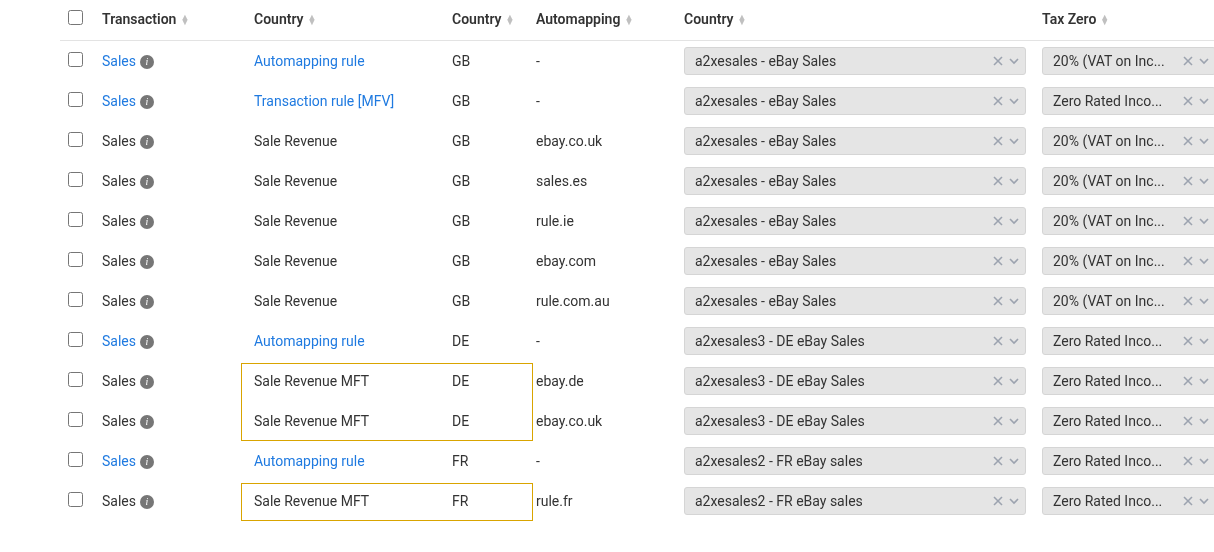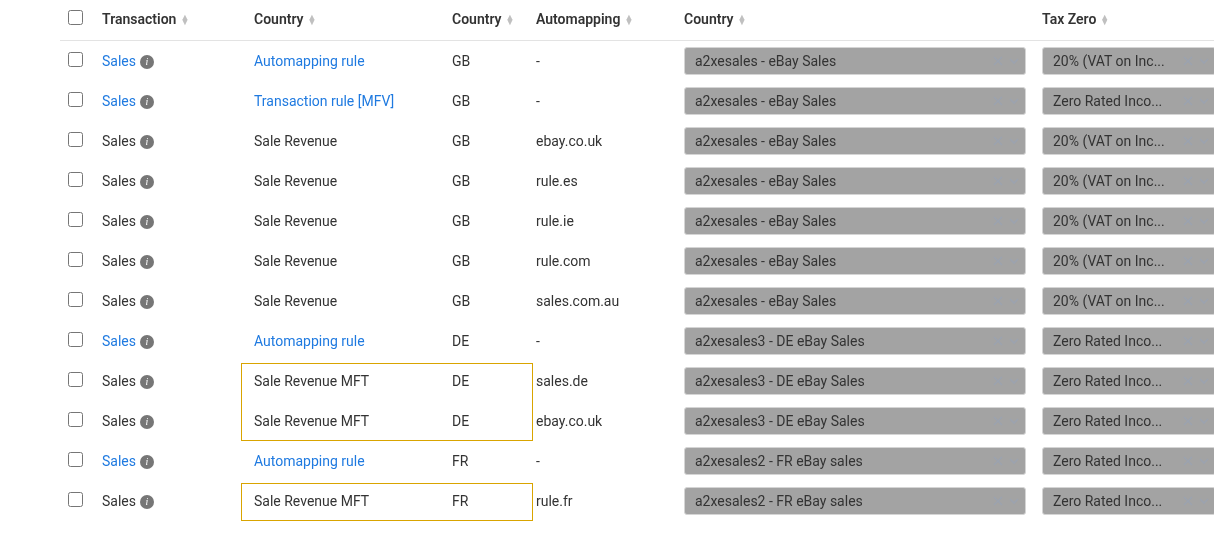--- a/index.html
+++ b/index.html
@@ -12,21 +12,21 @@
   .col-transaction{width:152px}
   .col-details{width:198px}
   .col-country{width:84px}
   .col-marketplace{width:148px}
   .col-account{width:358px}
   .col-tax{width:190px}
   .sort{display:inline-flex;flex-direction:column;gap:0;margin-left:4px;vertical-align:middle;line-height:5px;font-size:9px;color:#c0c0c0}
   .sort span{display:block}
   .link{color:#1f7ae0;cursor:pointer}
   .info-icon{display:inline-flex;align-items:center;justify-content:center;width:14px;height:14px;border-radius:50%;background:#767676;color:#fff;font-size:10px;font-style:italic;font-family:Georgia,serif;margin-left:4px;vertical-align:middle;line-height:14px}
-  .select{display:flex;align-items:center;border:1px solid #d5d5d5;border-radius:3px;height:28px;padding:0 6px 0 10px;background:#a3a3a3;box-sizing:border-box;cursor:pointer}
+  .select{display:flex;align-items:center;border:1px solid #d5d5d5;border-radius:3px;height:28px;padding:0 6px 0 10px;background:#e5e5e5;box-sizing:border-box;cursor:pointer}
   .select .val{flex:1;overflow:hidden;text-overflow:ellipsis;white-space:nowrap;font-size:14px}
   .select .clear,.select .caret{color:#9ca3af;font-size:12px;margin-left:6px;display:inline-flex;align-items:center}
   .select .clear svg,.select .caret svg{display:block}
   input[type=checkbox]{width:15px;height:15px;margin:0;cursor:pointer;accent-color:#767676}
   
   .hl-box{position:absolute;border:1px solid #d9a400;pointer-events:none}
 </style>
 </head>
 <body>
 <div class="wrap">
@@ -187,21 +187,21 @@
                   </svg>
                 </span>
               </div>
             </td>
           </tr>
           <tr>
             <td><input type="checkbox" style=""></td>
             <td><span class="">Sales</span><span class="info-icon">i</span></td>
             <td class="details-cell"><span class="">Sale Revenue</span></td>
             <td class="country-cell"><span>GB</span></td>
-            <td><span>rule.es</span></td>
+            <td><span>sales.es</span></td>
             <td>
               <div class="select">
                 <span class="val">a2xesales - eBay Sales</span>
                 <span class="clear">
                   <svg width="10" height="10" viewBox="0 0 10 10">
                     <line x1="1" y1="1" x2="9" y2="9" stroke="#9ca3af" stroke-width="1.6"></line>
                     <line x1="9" y1="1" x2="1" y2="9" stroke="#9ca3af" stroke-width="1.6"></line>
                   </svg>
                 </span>
                 <span class="caret">
@@ -265,21 +265,21 @@
                   </svg>
                 </span>
               </div>
             </td>
           </tr>
           <tr>
             <td><input type="checkbox" style=""></td>
             <td><span class="">Sales</span><span class="info-icon">i</span></td>
             <td class="details-cell"><span class="">Sale Revenue</span></td>
             <td class="country-cell"><span>GB</span></td>
-            <td><span>rule.com</span></td>
+            <td><span>ebay.com</span></td>
             <td>
               <div class="select">
                 <span class="val">a2xesales - eBay Sales</span>
                 <span class="clear">
                   <svg width="10" height="10" viewBox="0 0 10 10">
                     <line x1="1" y1="1" x2="9" y2="9" stroke="#9ca3af" stroke-width="1.6"></line>
                     <line x1="9" y1="1" x2="1" y2="9" stroke="#9ca3af" stroke-width="1.6"></line>
                   </svg>
                 </span>
                 <span class="caret">
@@ -304,21 +304,21 @@
                   </svg>
                 </span>
               </div>
             </td>
           </tr>
           <tr>
             <td><input type="checkbox" style=""></td>
             <td><span class="">Sales</span><span class="info-icon">i</span></td>
             <td class="details-cell"><span class="">Sale Revenue</span></td>
             <td class="country-cell"><span>GB</span></td>
-            <td><span>sales.com.au</span></td>
+            <td><span>rule.com.au</span></td>
             <td>
               <div class="select">
                 <span class="val">a2xesales - eBay Sales</span>
                 <span class="clear">
                   <svg width="10" height="10" viewBox="0 0 10 10">
                     <line x1="1" y1="1" x2="9" y2="9" stroke="#9ca3af" stroke-width="1.6"></line>
                     <line x1="9" y1="1" x2="1" y2="9" stroke="#9ca3af" stroke-width="1.6"></line>
                   </svg>
                 </span>
                 <span class="caret">
@@ -382,21 +382,21 @@
                   </svg>
                 </span>
               </div>
             </td>
           </tr>
           <tr>
             <td><input type="checkbox" style=""></td>
             <td><span class="">Sales</span><span class="info-icon">i</span></td>
             <td class="details-cell"><span class="">Sale Revenue MFT</span></td>
             <td class="country-cell"><span>DE</span></td>
-            <td><span>sales.de</span></td>
+            <td><span>ebay.de</span></td>
             <td>
               <div class="select">
                 <span class="val">a2xesales3 - DE eBay Sales</span>
                 <span class="clear">
                   <svg width="10" height="10" viewBox="0 0 10 10">
                     <line x1="1" y1="1" x2="9" y2="9" stroke="#9ca3af" stroke-width="1.6"></line>
                     <line x1="9" y1="1" x2="1" y2="9" stroke="#9ca3af" stroke-width="1.6"></line>
                   </svg>
                 </span>
                 <span class="caret">

